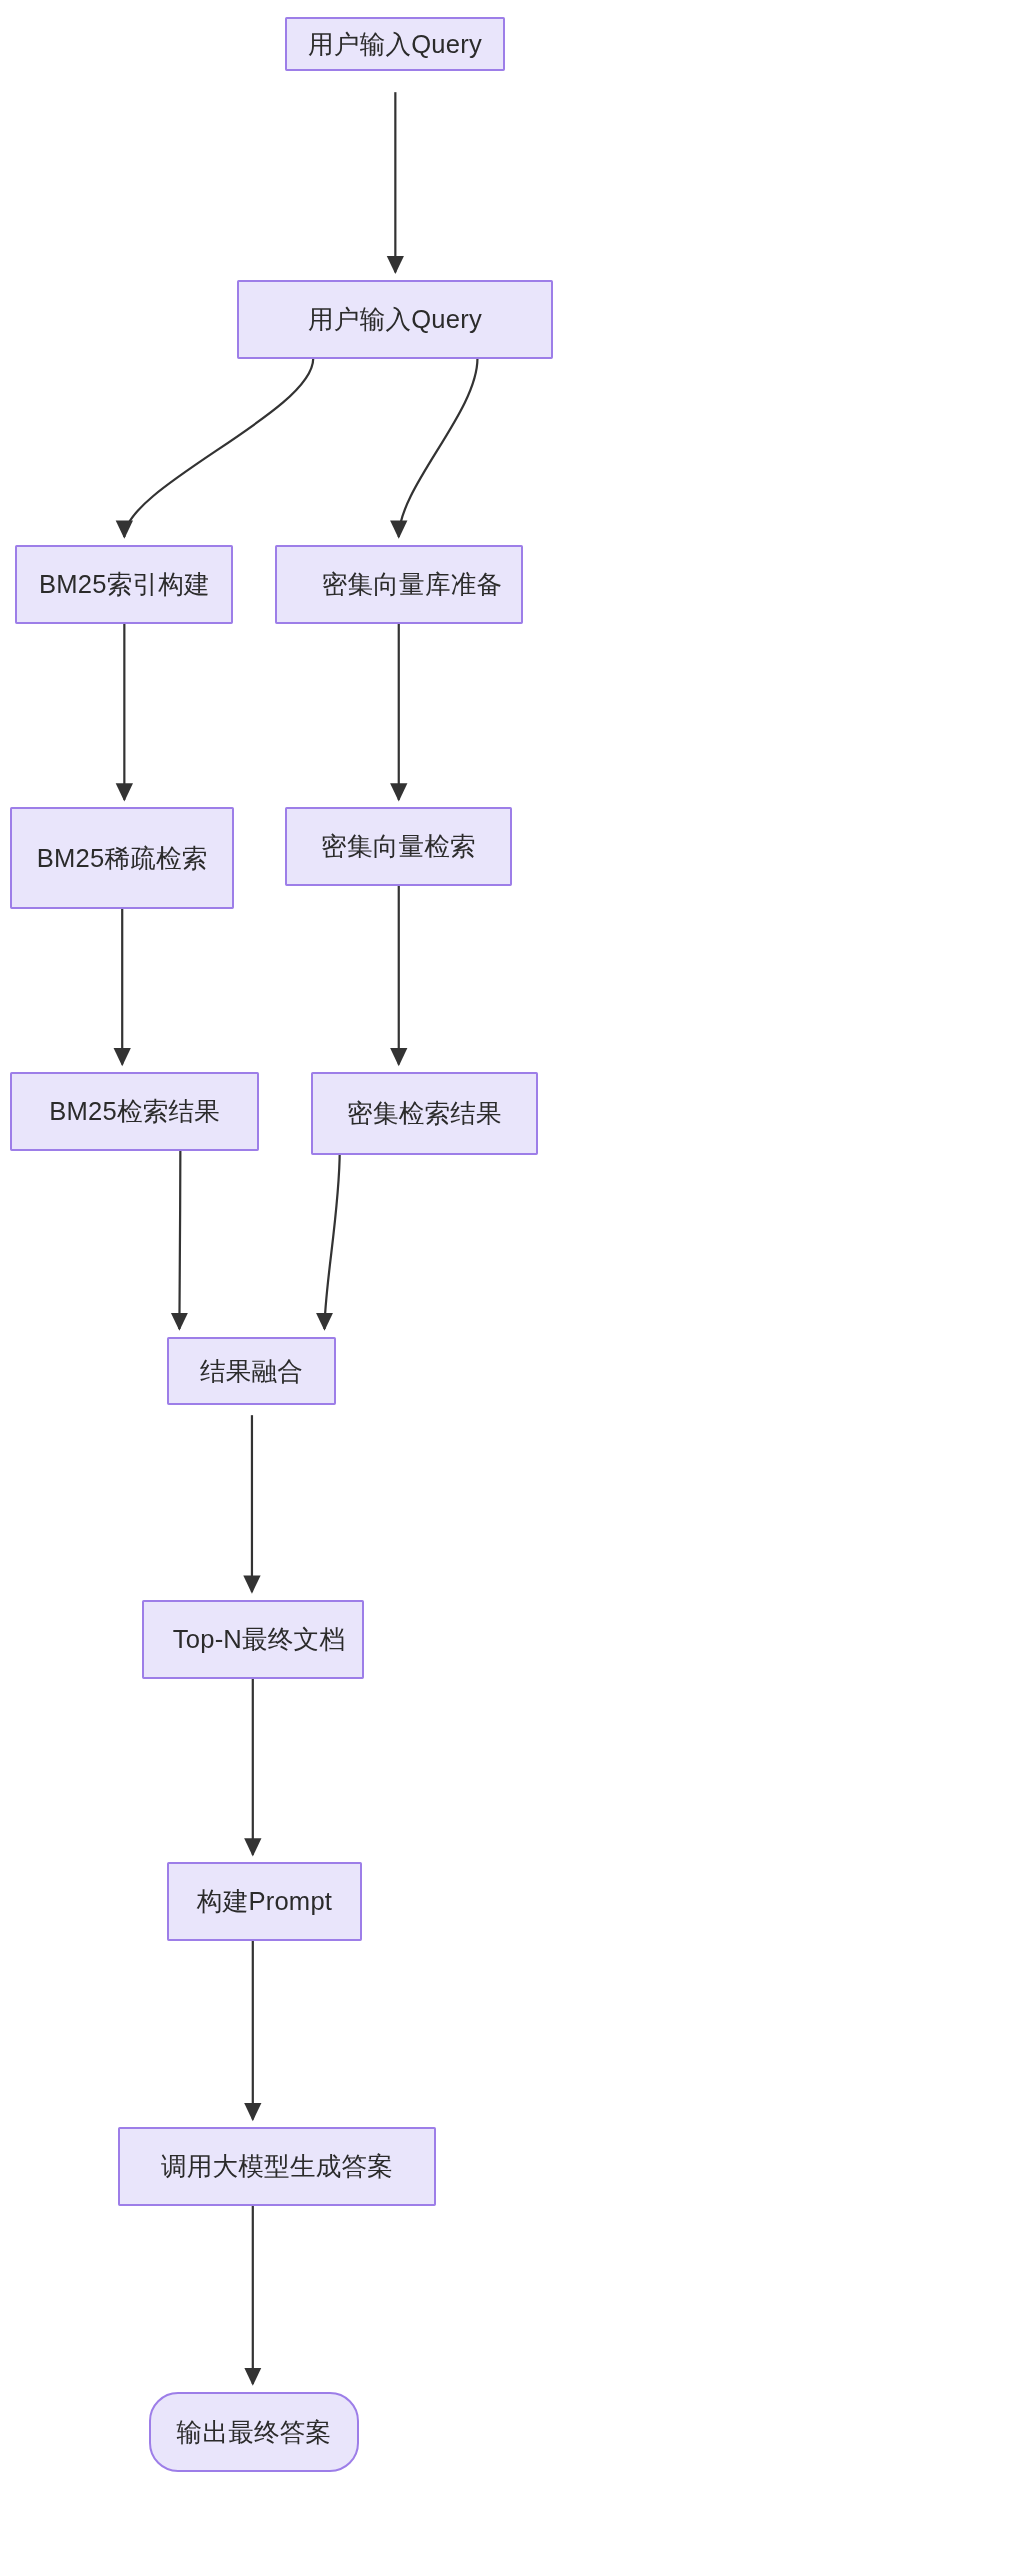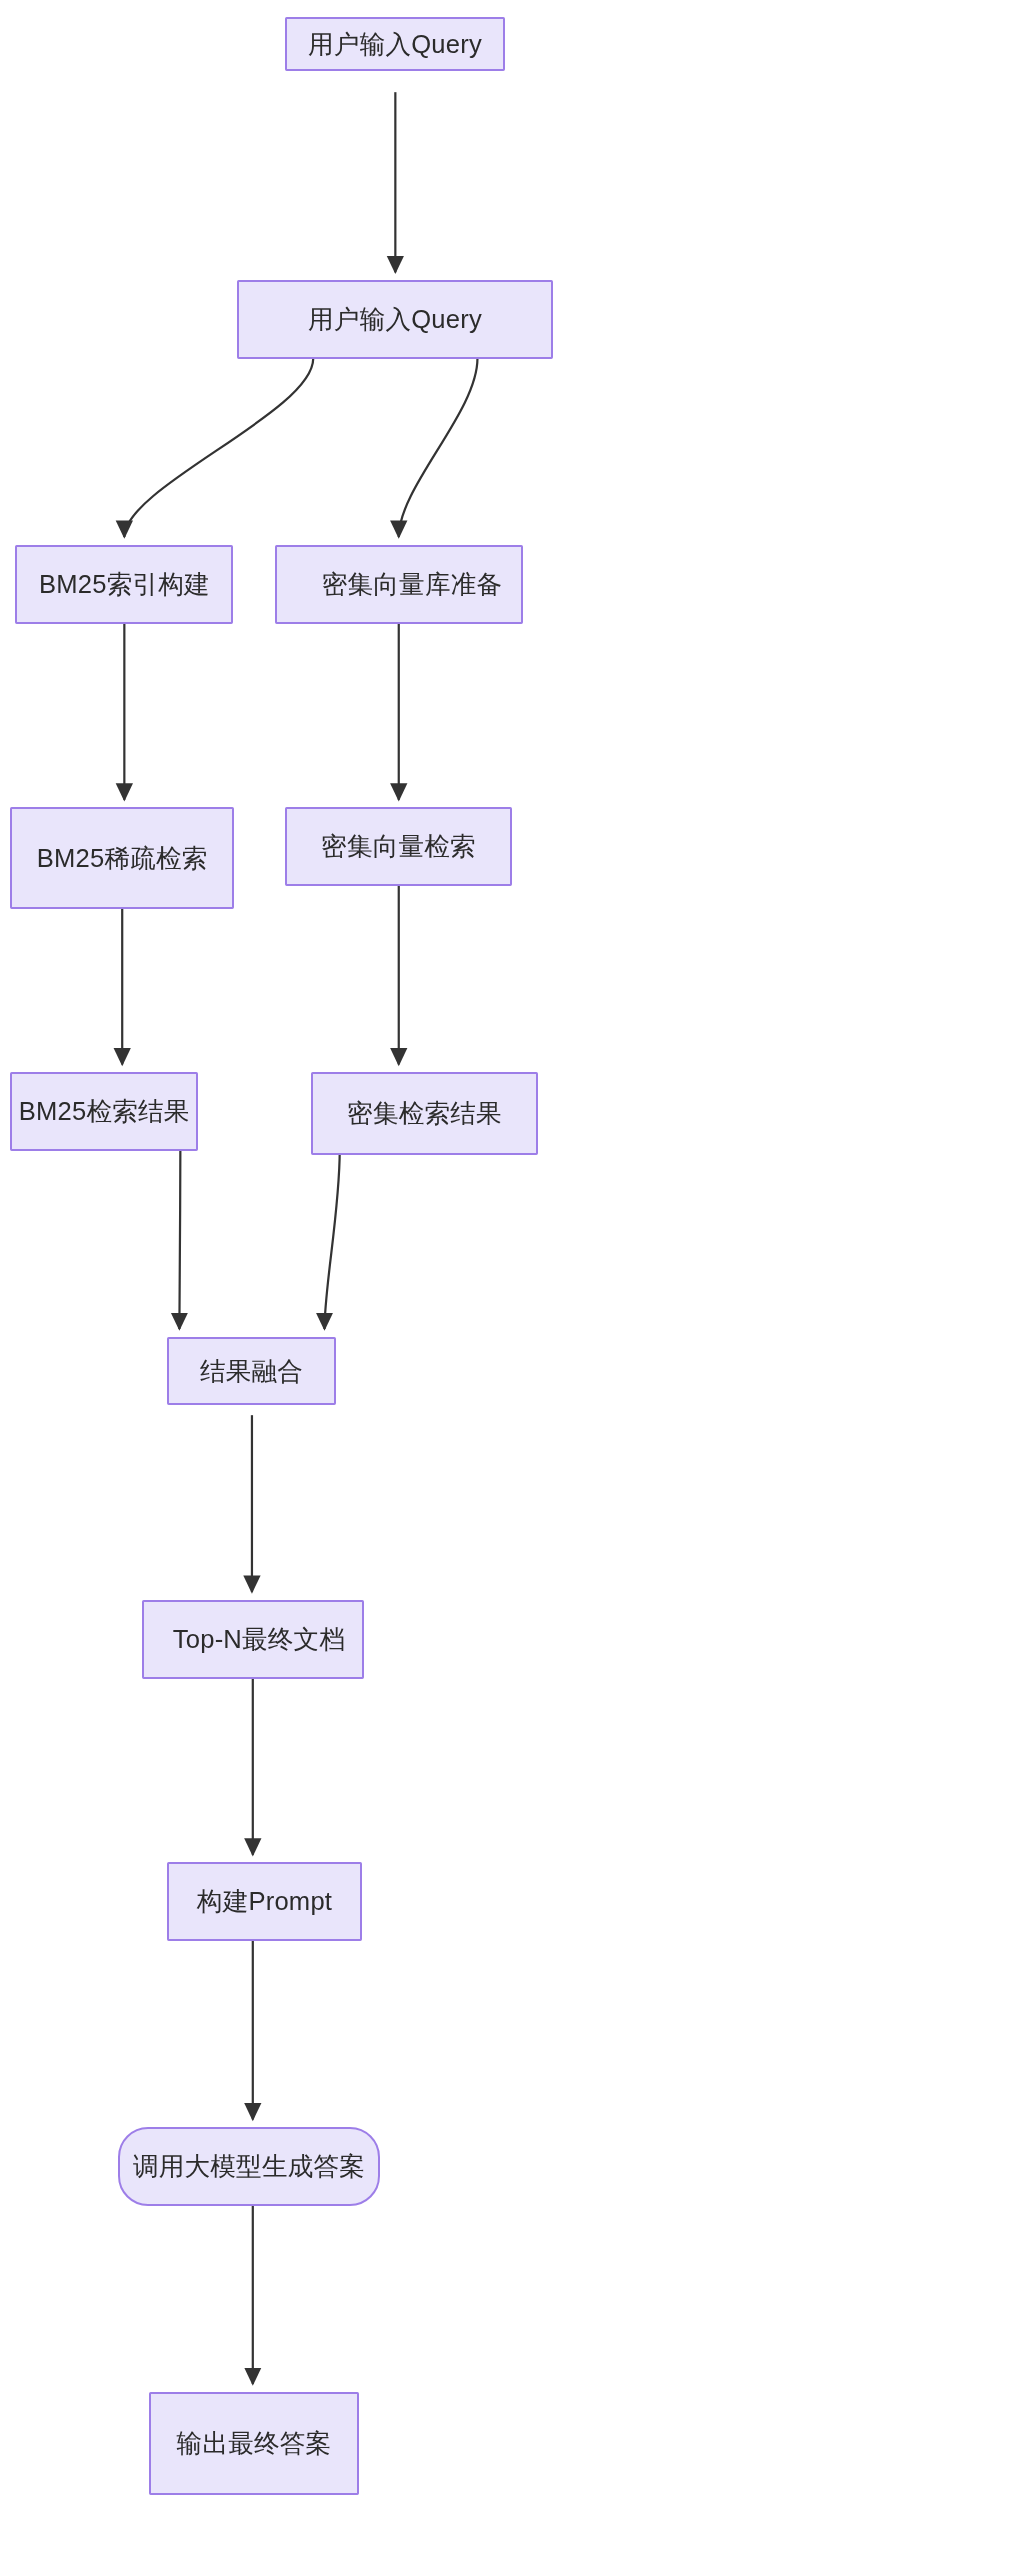--- a/index.html
+++ b/index.html
@@ -86,37 +86,37 @@
       </div>
       <div class="node" style="left: 275px; top: 545px; width: 248px; height: 79px; padding-left: 26px;">
         <span class="node-label">密集向量库准备</span>
       </div>
       <div class="node" style="left: 10.2px; top: 807px; width: 224px; height: 102px;">
         <span class="node-label">BM25稀疏检索</span>
       </div>
       <div class="node" style="left: 285px; top: 807px; width: 227px; height: 79px;">
         <span class="node-label">密集向量检索</span>
       </div>
-      <div class="node" style="left: 10.2px; top: 1072px; width: 188px; height: 79px;">
+      <div class="node" style="left: 10.2px; top: 1072px; width: 249px; height: 79px;">
         <span class="node-label">BM25检索结果</span>
       </div>
       <div class="node" style="left: 285px; top: 1072px; width: 227px; height: 83px; margin-left: 26px;">
         <span class="node-label">密集检索结果</span>
       </div>
       <div class="node" style="left: 167px; top: 1337px; width: 169px; height: 68px;">
         <span class="node-label">结果融合</span>
       </div>
       <div class="node" style="left: 142px; top: 1600px; width: 222px; height: 79px; padding-left: 12px;">
         <span class="node-label">Top-N最终文档</span>
       </div>
       <div class="node" style="left: 155px; top: 1862px; width: 195px; height: 79px; margin-left: 12px;">
         <span class="node-label">构建Prompt</span>
       </div>
-      <div class="node" style="left: 118px; top: 2127px; width: 262px; height: 79px; border-radius: 30px;">
+      <div class="node" style="left: 118px; top: 2127px; width: 318px; height: 79px;">
         <span class="node-label">调用大模型生成答案</span>
       </div>
-      <div class="node" style="left: 149px; top: 2392px; width: 210px; height: 103px;">
+      <div class="node" style="left: 149px; top: 2392px; width: 210px; height: 80px; border-radius: 29px;">
         <span class="node-label">输出最终答案</span>
       </div>
     </div>
 
 </div>
 
 
 </body></html>

